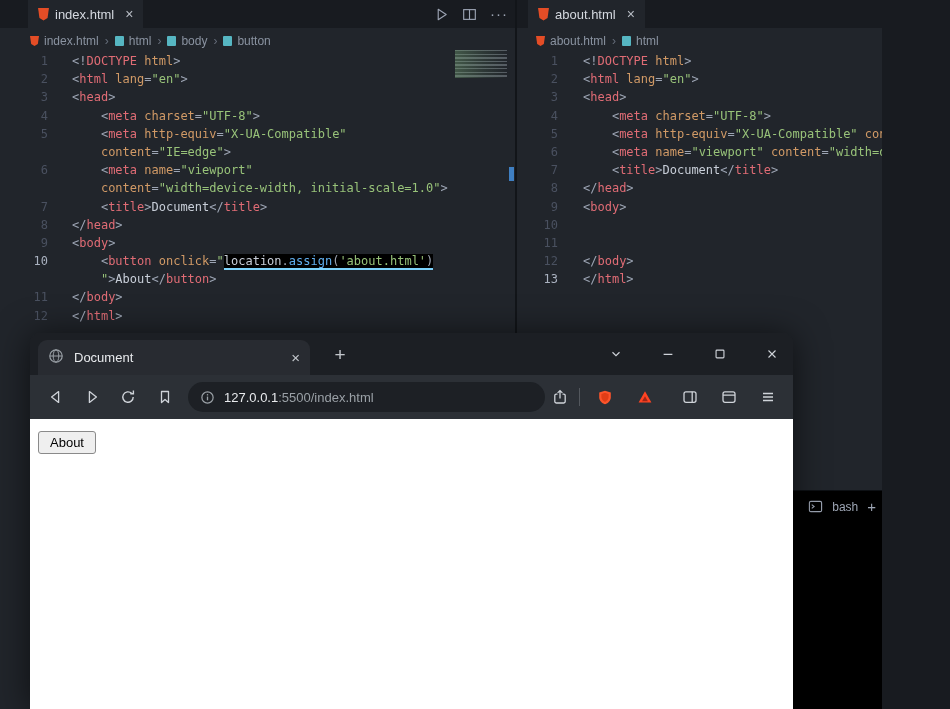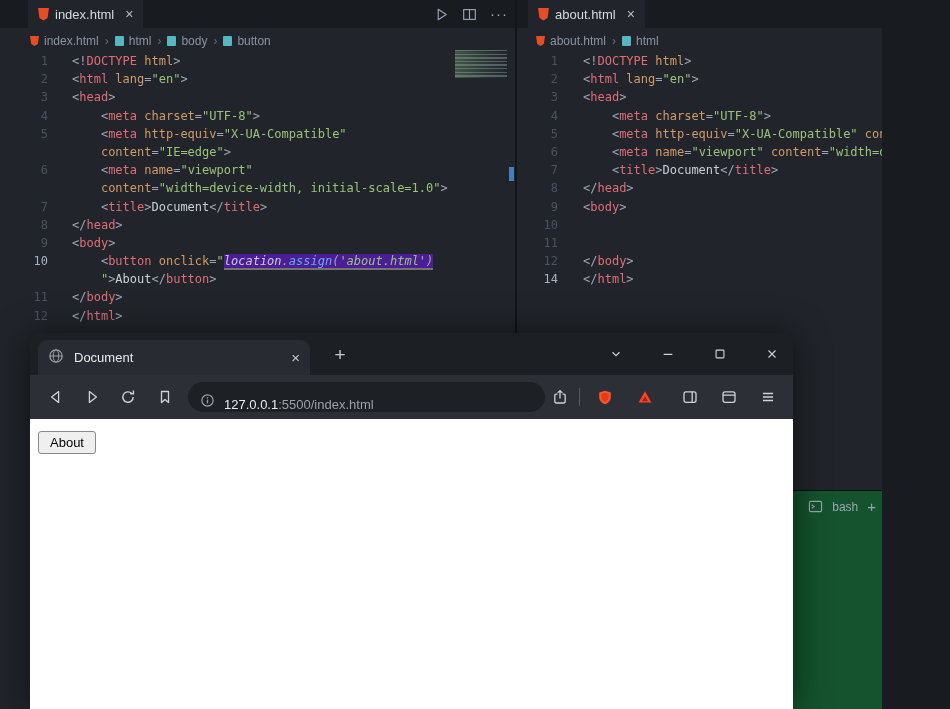--- a/index.html
+++ b/index.html
@@ -37,47 +37,47 @@
   .ln.active{color:#aab2c0;}
   .ct{flex:none;}
   .code.left .ct{padding-left:24px;}
   .code.right .ct{padding-left:25px;}
   .p{color:#9da5b4;}
   .tag{color:#e06c75;margin-top:38px;}
   .attr{color:#d19a66;}
   .str{color:#98c379;}
   .plain{color:#c8ced8;}
   .fn{color:#61afef;}
-  .sel{background:#4c1d95;border-bottom:2px solid #737373;font-style:italic;}
+  .sel{background:#000000;border-bottom:2px solid #7dd3fc;}
 
   .minimap{position:absolute;left:455px;top:50px;width:52px;height:28px;
     background:linear-gradient(90deg,rgba(120,170,120,.38),rgba(120,170,120,.14) 55%,rgba(120,170,120,0)),
     repeating-linear-gradient(180deg,rgba(170,180,190,.38) 0 1.5px,rgba(0,0,0,0) 1.5px 3.6px);}
   .overview-marker{position:absolute;left:509px;top:167px;width:5px;height:14px;background:#3f7fc2;}
   .pane-divider{position:absolute;left:515px;top:0;width:2px;height:333px;background:#121519;}
 
   
-  .panel-frag{position:absolute;left:793px;top:490px;width:157px;height:219px;background:#14532d;border-top:1px solid #0d1014;box-sizing:border-box;}
+  .panel-frag{position:absolute;left:793px;top:490px;width:157px;height:219px;background:#000000;border-top:1px solid #0d1014;box-sizing:border-box;}
   .term-actions{display:flex;align-items:center;justify-content:flex-end;gap:9px;padding:8px 8px 0 0;color:#9da5b4;font-size:12px;}
   .tact{display:flex;align-items:center;color:#9da5b4;}
   .tplus{font-size:15px;line-height:12px;}
 
   
   .browser{position:absolute;left:30px;top:333px;width:763px;height:376px;border-radius:10px 10px 0 0;overflow:hidden;box-shadow:0 2px 34px rgba(0,0,0,.6);}
   .b-tabstrip{position:absolute;left:0;top:0;width:100%;height:42px;background:#1c1f24;}
   .b-tab{position:absolute;left:8px;top:7px;width:272px;height:35px;border-radius:9px 9px 0 0;background:#282b31;display:flex;align-items:center;gap:10px;padding:0 10px;box-sizing:border-box;}
   .b-tab-title{color:#e8eaed;font-size:13px;}
   .b-tab-close{margin-left:auto;color:#c3c7cc;font-size:15px;}
   .b-newtab{position:absolute;left:296px;top:8px;width:28px;height:28px;display:flex;align-items:center;justify-content:center;color:#c3c7cc;font-size:19px;}
   .win-controls{position:absolute;right:14px;top:0;height:42px;display:flex;align-items:center;gap:38px;}
   .wc{display:flex;align-items:center;}
 
   .b-navbar{position:absolute;left:0;top:42px;width:100%;height:44px;background:#2c3036;}
   .nav-ic{position:absolute;top:14px;width:16px;height:16px;display:flex;align-items:center;}
-  .urlbar{position:absolute;left:158px;top:7px;width:357px;height:30px;border-radius:15px;background:#1d2025;display:flex;align-items:flex-end;gap:9px;padding:0 12px;box-sizing:border-box;}
+  .urlbar{position:absolute;left:158px;top:7px;width:357px;height:30px;border-radius:15px;background:#1d2025;display:flex;align-items:flex-start;gap:9px;padding:8px 12px;box-sizing:border-box;}
   .url{font-size:13px;white-space:nowrap;}
   .host{color:#e8eaed;}
   .rest{color:#9aa0a6;}
   .nav-sep{position:absolute;left:549px;top:13px;width:1px;height:18px;background:#53575d;}
 
   .b-content{position:absolute;left:0;top:86px;width:100%;height:290px;background:#ffffff;}
   .page-btn{position:absolute;left:8px;top:12px;font-family:"Liberation Sans",sans-serif;font-size:13px;color:#000;background:#efefef;border:1px solid #8a8a8a;border-radius:3px;padding:3px 11px;cursor:pointer;}
 </style>
 </head>
 <body>
@@ -168,21 +168,21 @@
       <div class="code-row"><span class="ln">3</span><span class="ct"><span class="p">&lt;</span><span class="tag">head</span><span class="p">&gt;</span></span></div>
       <div class="code-row"><span class="ln">4</span><span class="ct"><span class="plain">    </span><span class="p">&lt;</span><span class="tag">meta</span><span class="attr"> charset</span><span class="p">=</span><span class="str">"UTF-8"</span><span class="p">&gt;</span></span></div>
       <div class="code-row"><span class="ln">5</span><span class="ct"><span class="plain">    </span><span class="p">&lt;</span><span class="tag">meta</span><span class="attr"> http-equiv</span><span class="p">=</span><span class="str">"X-UA-Compatible"</span><span class="attr"> content</span><span class="p">=</span><span class="str">"I</span></span></div>
       <div class="code-row"><span class="ln">6</span><span class="ct"><span class="plain">    </span><span class="p">&lt;</span><span class="tag">meta</span><span class="attr"> name</span><span class="p">=</span><span class="str">"viewport"</span><span class="attr"> content</span><span class="p">=</span><span class="str">"width=device-w</span></span></div>
       <div class="code-row"><span class="ln">7</span><span class="ct"><span class="plain">    </span><span class="p">&lt;</span><span class="tag">title</span><span class="p">&gt;</span><span class="plain">Document</span><span class="p">&lt;/</span><span class="tag">title</span><span class="p">&gt;</span></span></div>
       <div class="code-row"><span class="ln">8</span><span class="ct"><span class="p">&lt;/</span><span class="tag">head</span><span class="p">&gt;</span></span></div>
       <div class="code-row"><span class="ln">9</span><span class="ct"><span class="p">&lt;</span><span class="tag">body</span><span class="p">&gt;</span></span></div>
       <div class="code-row"><span class="ln">10</span></div>
       <div class="code-row"><span class="ln">11</span></div>
       <div class="code-row"><span class="ln">12</span><span class="ct"><span class="p">&lt;/</span><span class="tag">body</span><span class="p">&gt;</span></span></div>
-      <div class="code-row"><span class="ln active">14</span><span class="ct"><span class="p">&lt;/</span><span class="tag">html</span><span class="p">&gt;</span></span></div>
+      <div class="code-row"><span class="ln active">13</span><span class="ct"><span class="p">&lt;/</span><span class="tag">html</span><span class="p">&gt;</span></span></div>
     </div>
 
   <div class="minimap"></div>
   <div class="overview-marker"></div>
   <div class="pane-divider"></div>
 
   <div class="panel-frag">
     <div class="term-actions">
       <span class="tact">
         <svg width="15" height="15" viewBox="0 0 16 16">

